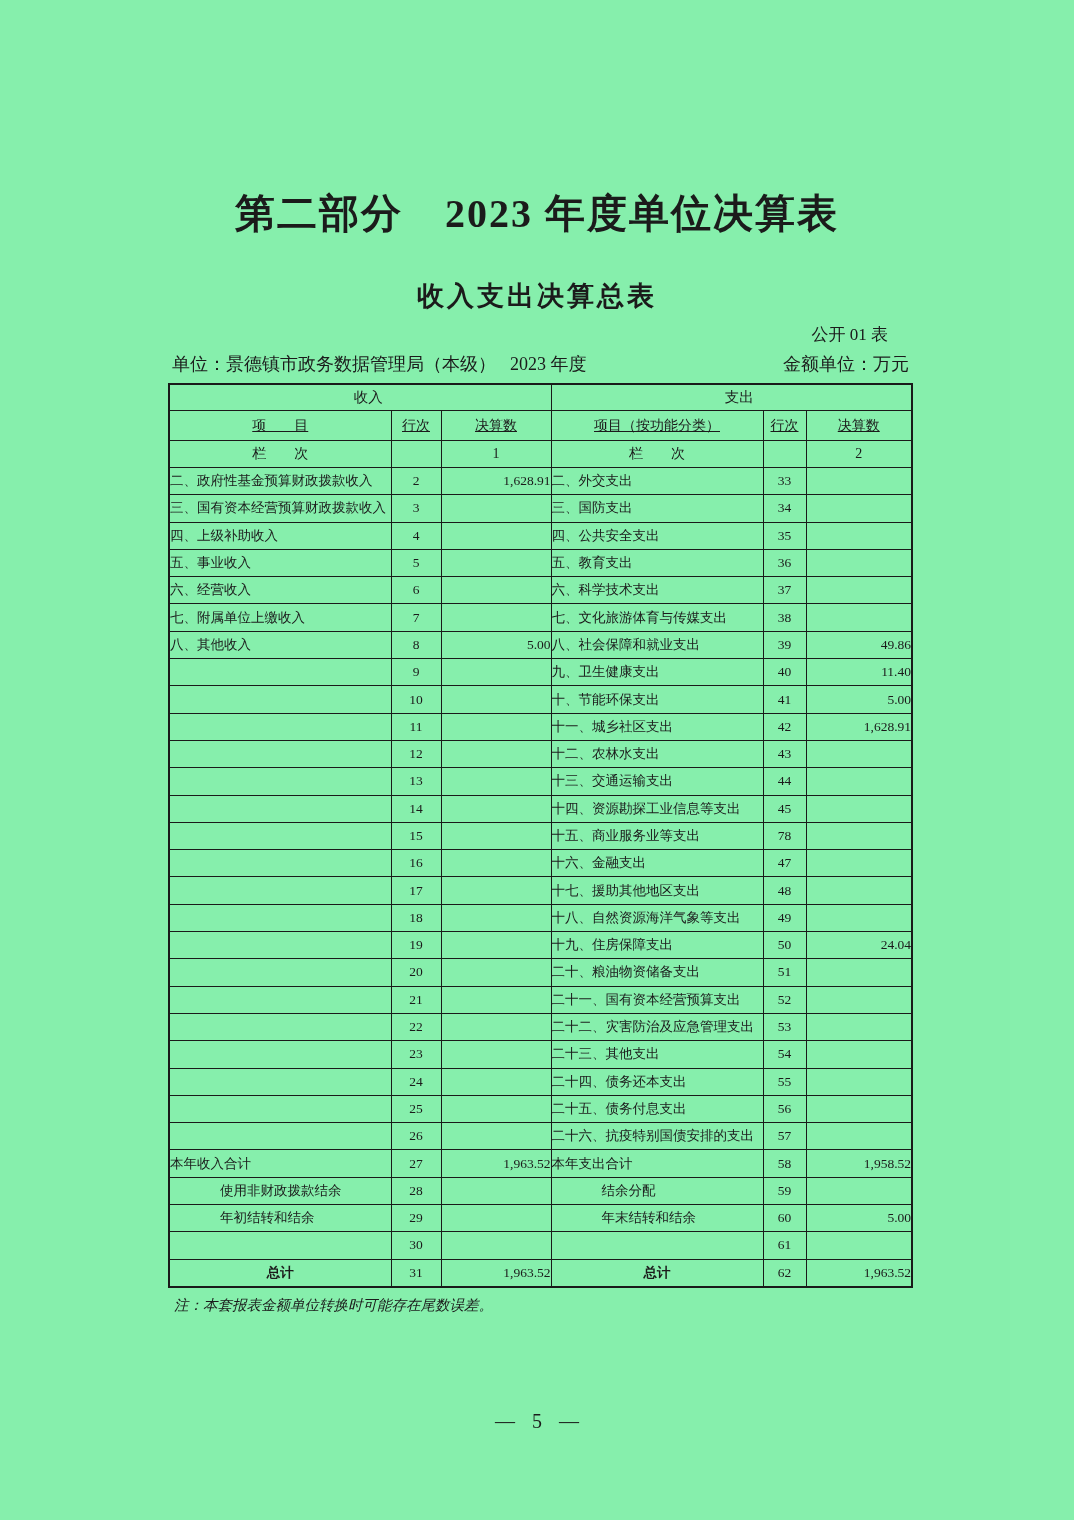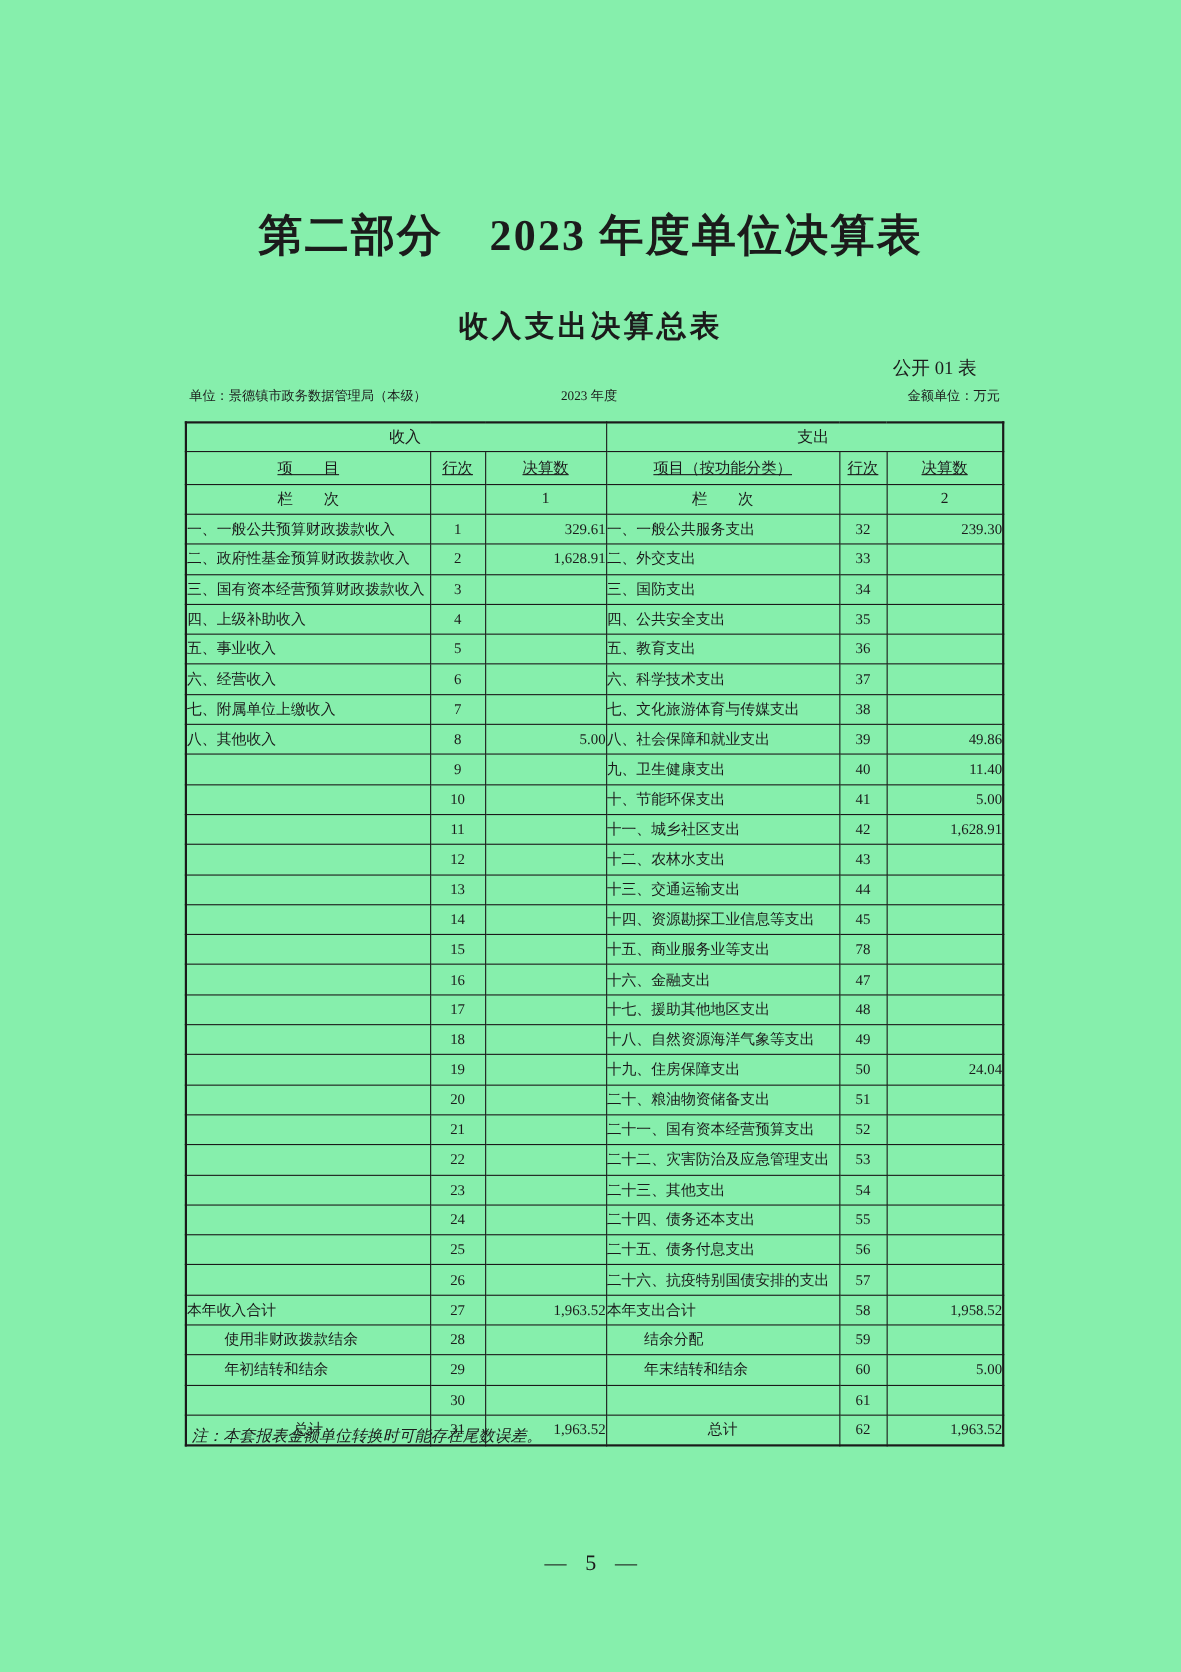--- a/index.html
+++ b/index.html
@@ -26,21 +26,21 @@
     font-size:27px;font-weight:bold;
     letter-spacing:3px;
     font-family:"Liberation Sans","DejaVu Sans",sans-serif;
   }
   .table-code{
     position:absolute;top:323px;right:186px;
     font-size:17px;
   }
   .meta-row{
     position:absolute;top:352px;left:168px;width:743px;height:24px;
-    font-size:12px;
+    font-size:18px;
   }
   .meta-unit{position:absolute;left:4px;top:0;}
   .meta-year{position:absolute;left:342px;top:0;}
   .meta-amount{position:absolute;right:2px;top:0;}
 
   table.fin{
     position:absolute;top:383px;left:168px;
     width:743px;
     border-collapse:collapse;
     table-layout:fixed;
@@ -53,22 +53,22 @@
     overflow:hidden;
     white-space:nowrap;
     vertical-align:middle;
   }
   td.mid{border-left:2px solid #1a1a1a;}
   tr.h1 td{height:25px;text-align:center;font-size:14.5px;padding-left:16px;}
   tr.h2 td{height:29px;text-align:center;font-size:14px;text-decoration:underline;}
   tr.h3 td{height:26px;text-align:center;font-size:14px;margin-left:34px;}
   tr.dr  td{height:26.3px;}
   td.c-item{text-align:left;padding-left:7px;}
-  td.c-item.indent{padding-left:34px;}
-  td.c-item.total{text-align:center;font-weight:normal;padding-left:0;}
+  td.c-item.indent{padding-left:50px;}
+  td.c-item.total{text-align:center;font-weight:bold;padding-left:0;}
   td.c-no{text-align:center;font-size:14px;}
   td.c-amt{text-align:right;padding-right:8px;font-size:14px;}
 
   .note{
     position:absolute;top:1296px;left:174px;
     font-size:14.5px;
     font-style:italic;
   }
   .page-number{
     position:absolute;top:1410px;left:0;width:1074px;
@@ -120,28 +120,20 @@
         <td>栏　　次</td>
         <td></td>
         <td>1</td>
         <td class="mid">栏　　次</td>
         <td></td>
         <td>2</td>
       </tr>
     </tbody>
     <tbody id="table-body">
         <tr class="dr">
-          <td class="c-item">一、一般公共预算财政拨款收入</td>
-          <td class="c-no">1</td>
-          <td class="c-amt">329.61</td>
-          <td class="c-item mid">一、一般公共服务支出</td>
-          <td class="c-no">32</td>
-          <td class="c-amt">239.30</td>
-        </tr>
-        <tr class="dr">
           <td class="c-item">二、政府性基金预算财政拨款收入</td>
           <td class="c-no">2</td>
           <td class="c-amt">1,628.91</td>
           <td class="c-item mid">二、外交支出</td>
           <td class="c-no">33</td>
           <td class="c-amt"></td>
         </tr>
         <tr class="dr">
           <td class="c-item">三、国有资本经营预算财政拨款收入</td>
           <td class="c-no">3</td>

